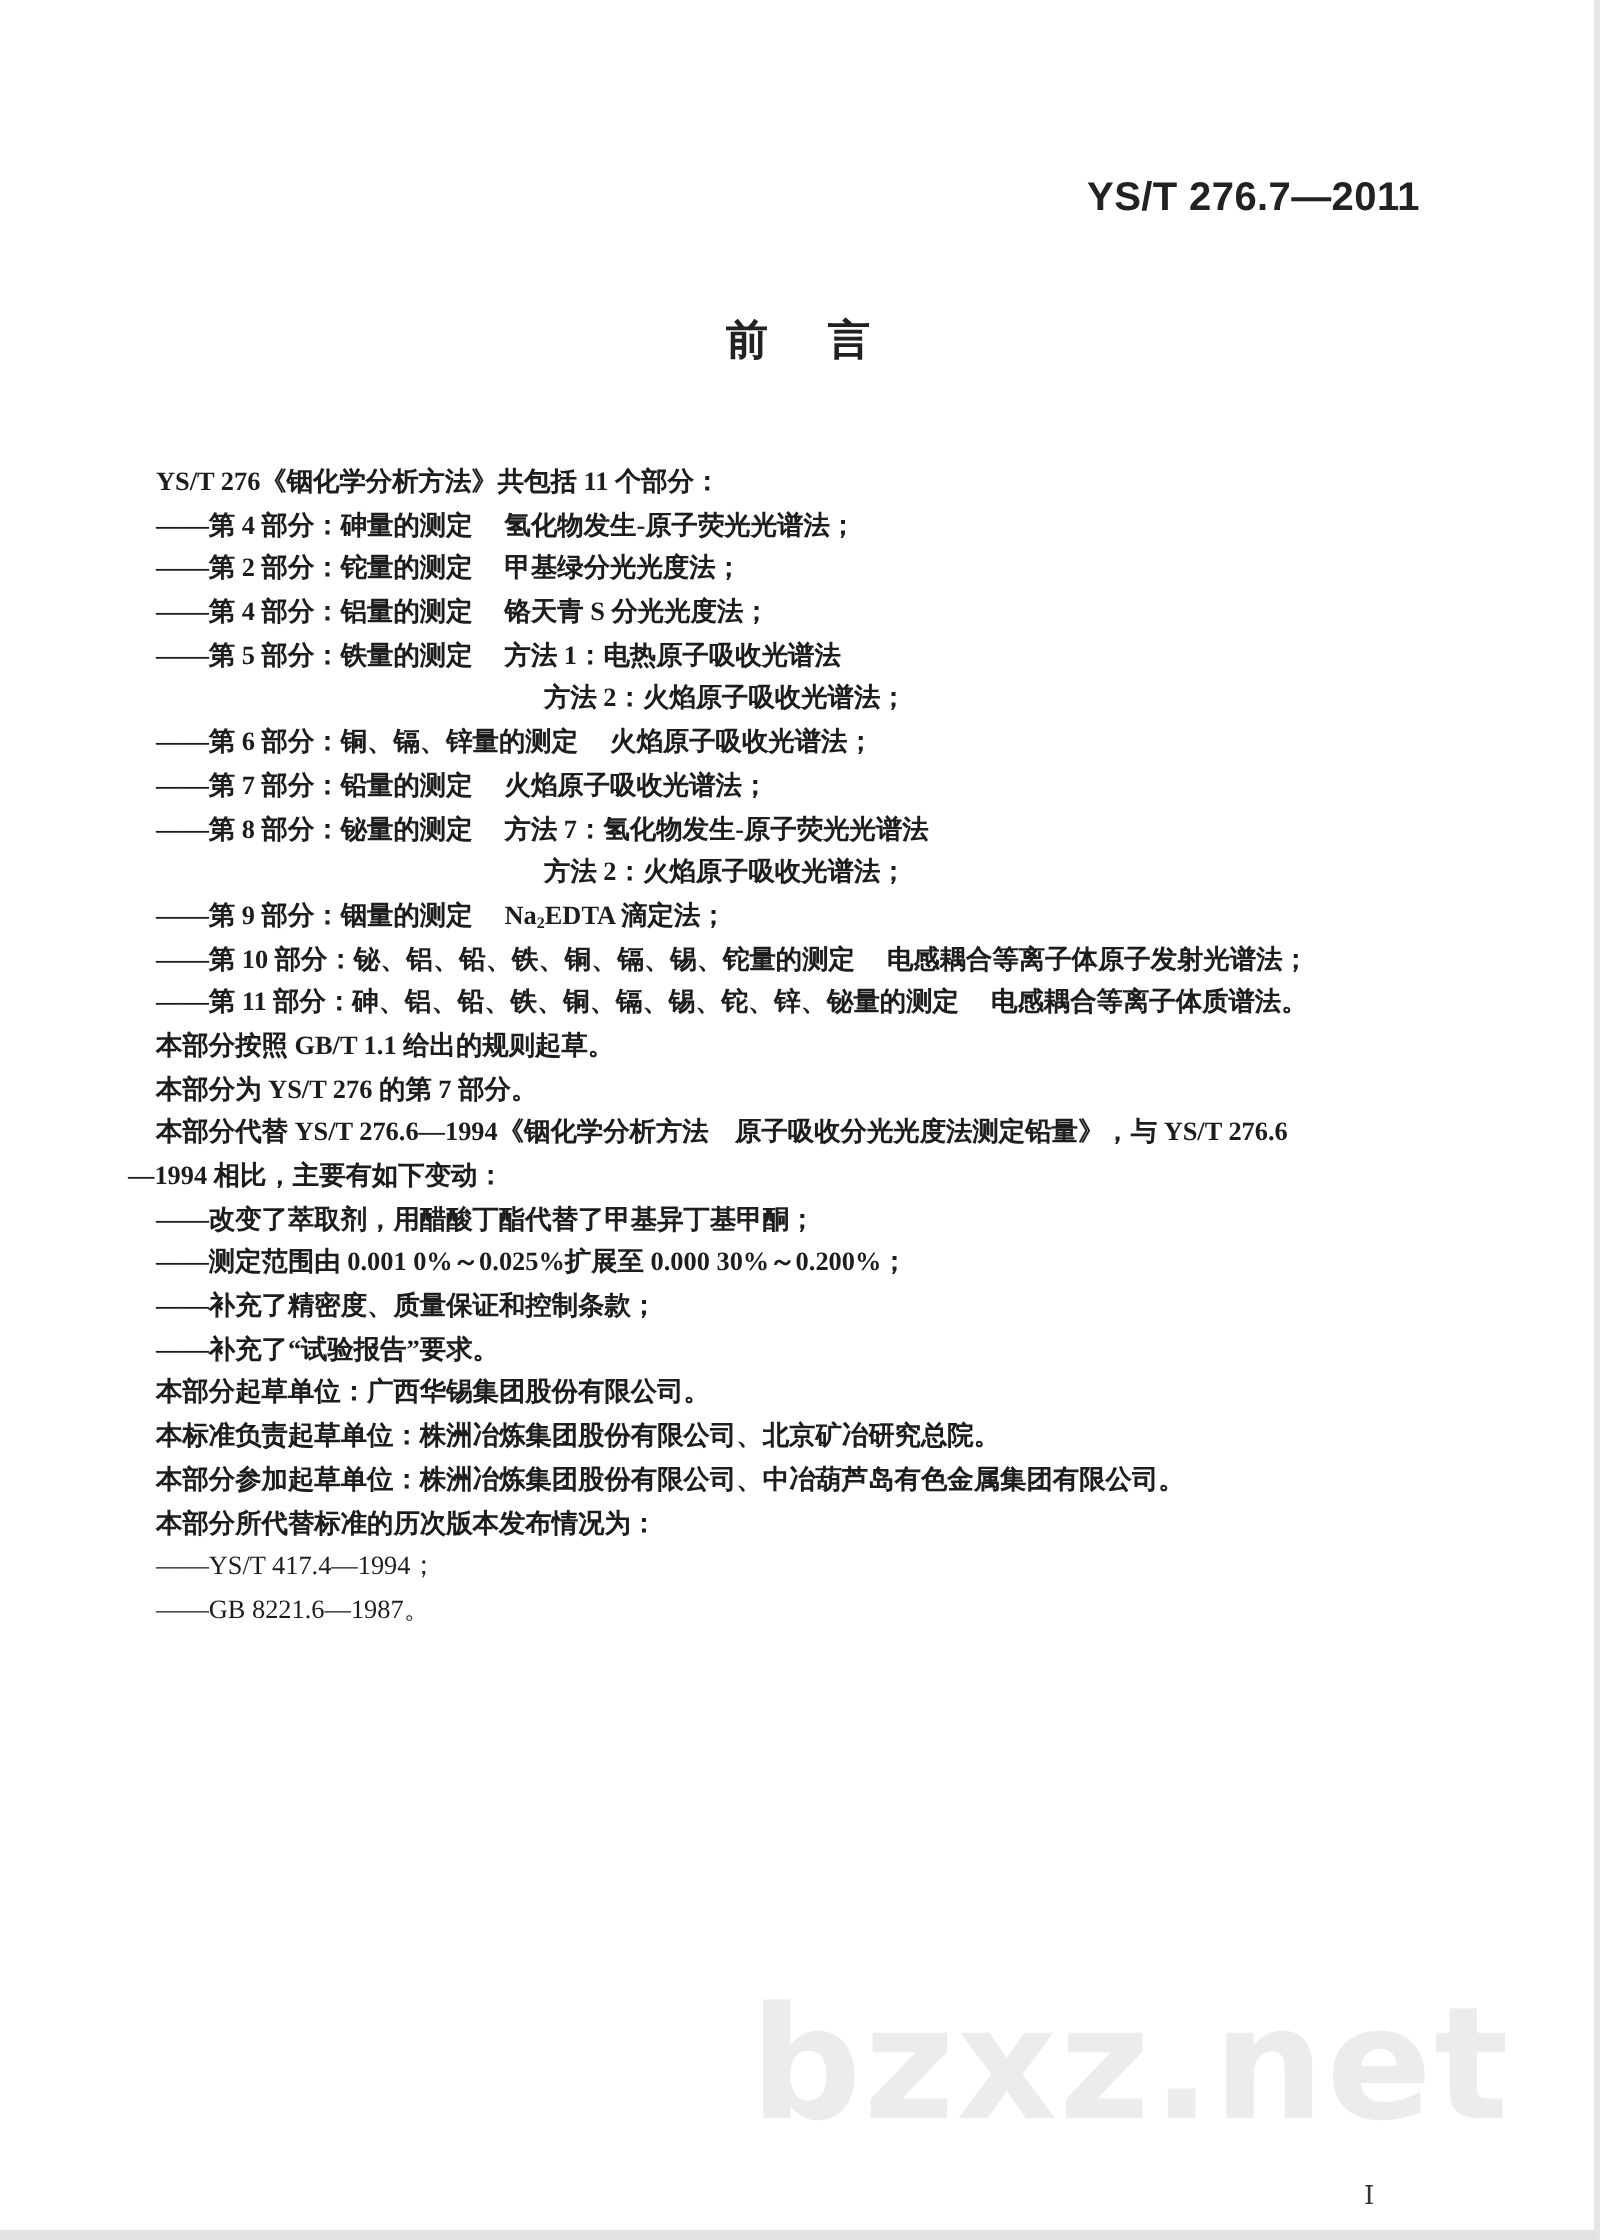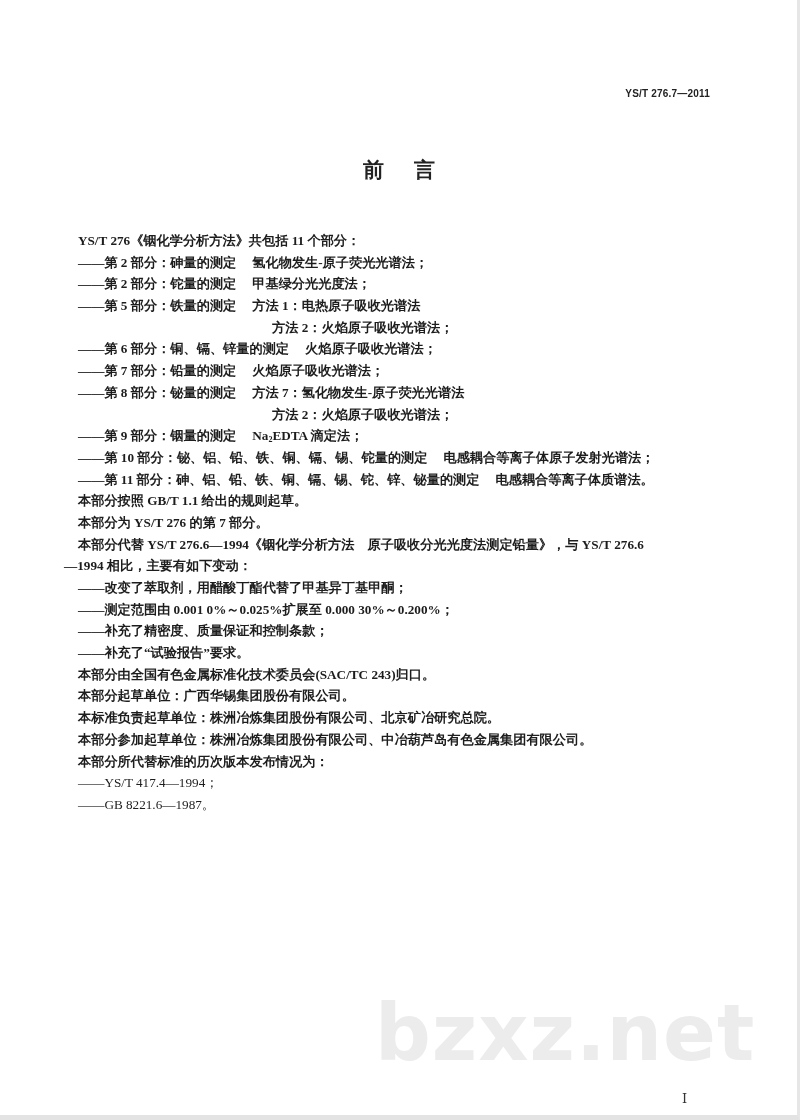--- a/index.html
+++ b/index.html
@@ -11,21 +11,21 @@
     }
     .page {
       position: absolute; left: 0; top: 0; width: 797px; height: 1115px;
       background: #ffffff;
       border-right: 3px solid #e6e6e6;
       border-bottom: 5px solid #e3e3e3;
     }
     .std-code {
       position: absolute; top: 88px; left: 540px; width: 170px; text-align: right;
       font-family: "Liberation Sans", "DejaVu Sans", sans-serif;
-      font-weight: bold; font-size: 10px; color: #222;
+      font-weight: bold; font-size: 20px; color: #222;
       letter-spacing: 0.2px;
     }
     .title {
       position: absolute; top: 156px; left: 0; width: 800px; text-align: center;
       font-family: "DejaVu Sans", sans-serif; font-weight: bold; font-size: 21px;
       color: #222; letter-spacing: 30px; padding-left: 28px; box-sizing: border-box;
     }
     .body {
       position: absolute; top: 230px; left: 78px; width: 640px;
       font-size: 13.2px; line-height: 21.7px;
@@ -51,43 +51,43 @@
 
 <div class="page">
 
   <div class="std-code">YS/T 276.7—2011</div>
 
   <div class="title">前言</div>
 
   <div class="body">
     <div class="line">YS/T 276《铟化学分析方法》共包括 11 个部分：</div>
 
-    <div class="line"><span>——第 2 部分：砷量的测定</span><span class="gap"></span><span>氢化物发生-原子荧光光谱法；</span></div>
+    <div class="line"><span>——第 4 部分：砷量的测定</span><span class="gap"></span><span>氢化物发生-原子荧光光谱法；</span></div>
     <div class="line"><span>——第 2 部分：铊量的测定</span><span class="gap"></span><span>甲基绿分光光度法；</span></div>
+    <div class="line"><span>——第 4 部分：铝量的测定</span><span class="gap"></span><span>铬天青 S 分光光度法；</span></div>
     <div class="line"><span>——第 5 部分：铁量的测定</span><span class="gap"></span><span>方法 1：电热原子吸收光谱法</span></div>
     <div class="line cont">方法 2：火焰原子吸收光谱法；</div>
     <div class="line"><span>——第 6 部分：铜、镉、锌量的测定</span><span class="gap"></span><span>火焰原子吸收光谱法；</span></div>
     <div class="line"><span>——第 7 部分：铅量的测定</span><span class="gap"></span><span>火焰原子吸收光谱法；</span></div>
     <div class="line"><span>——第 8 部分：铋量的测定</span><span class="gap"></span><span>方法 7：氢化物发生-原子荧光光谱法</span></div>
     <div class="line cont">方法 2：火焰原子吸收光谱法；</div>
     <div class="line"><span>——第 9 部分：铟量的测定</span><span class="gap"></span><span class="norm"><span>Na</span><sub>2</sub></span><span>EDTA 滴定法；</span></div>
     <div class="line"><span>——第 10 部分：铋、铝、铅、铁、铜、镉、锡、铊量的测定</span><span class="gap"></span><span>电感耦合等离子体原子发射光谱法；</span></div>
     <div class="line"><span>——第 11 部分：砷、铝、铅、铁、铜、镉、锡、铊、锌、铋量的测定</span><span class="gap"></span><span>电感耦合等离子体质谱法。</span></div>
 
     <div class="line">本部分按照 GB/T 1.1 给出的规则起草。</div>
     <div class="line">本部分为 YS/T 276 的第 7 部分。</div>
     <div class="line">本部分代替 YS/T 276.6—1994《铟化学分析方法　原子吸收分光光度法测定铅量》，与 YS/T 276.6</div>
     <div class="line hang">—1994 相比，主要有如下变动：</div>
 
     <div class="line">——改变了萃取剂，用醋酸丁酯代替了甲基异丁基甲酮；</div>
     <div class="line">——测定范围由 0.001 0%～0.025%扩展至 0.000 30%～0.200%；</div>
     <div class="line">——补充了精密度、质量保证和控制条款；</div>
     <div class="line">——补充了“试验报告”要求。</div>
 
-    <div class="line">本部分由全国有色金属标准化技术委员会(SAC/TC 243)归口。</div>
     <div class="line">本部分起草单位：广西华锡集团股份有限公司。</div>
     <div class="line">本标准负责起草单位：株洲冶炼集团股份有限公司、北京矿冶研究总院。</div>
     <div class="line">本部分参加起草单位：株洲冶炼集团股份有限公司、中冶葫芦岛有色金属集团有限公司。</div>
     <div class="line">本部分所代替标准的历次版本发布情况为：</div>
     <div class="line norm">——YS/T 417.4—1994；</div>
     <div class="line norm">——GB 8221.6—1987。</div>
   </div>
 
   <div class="watermark">bzxz.net</div>
 

